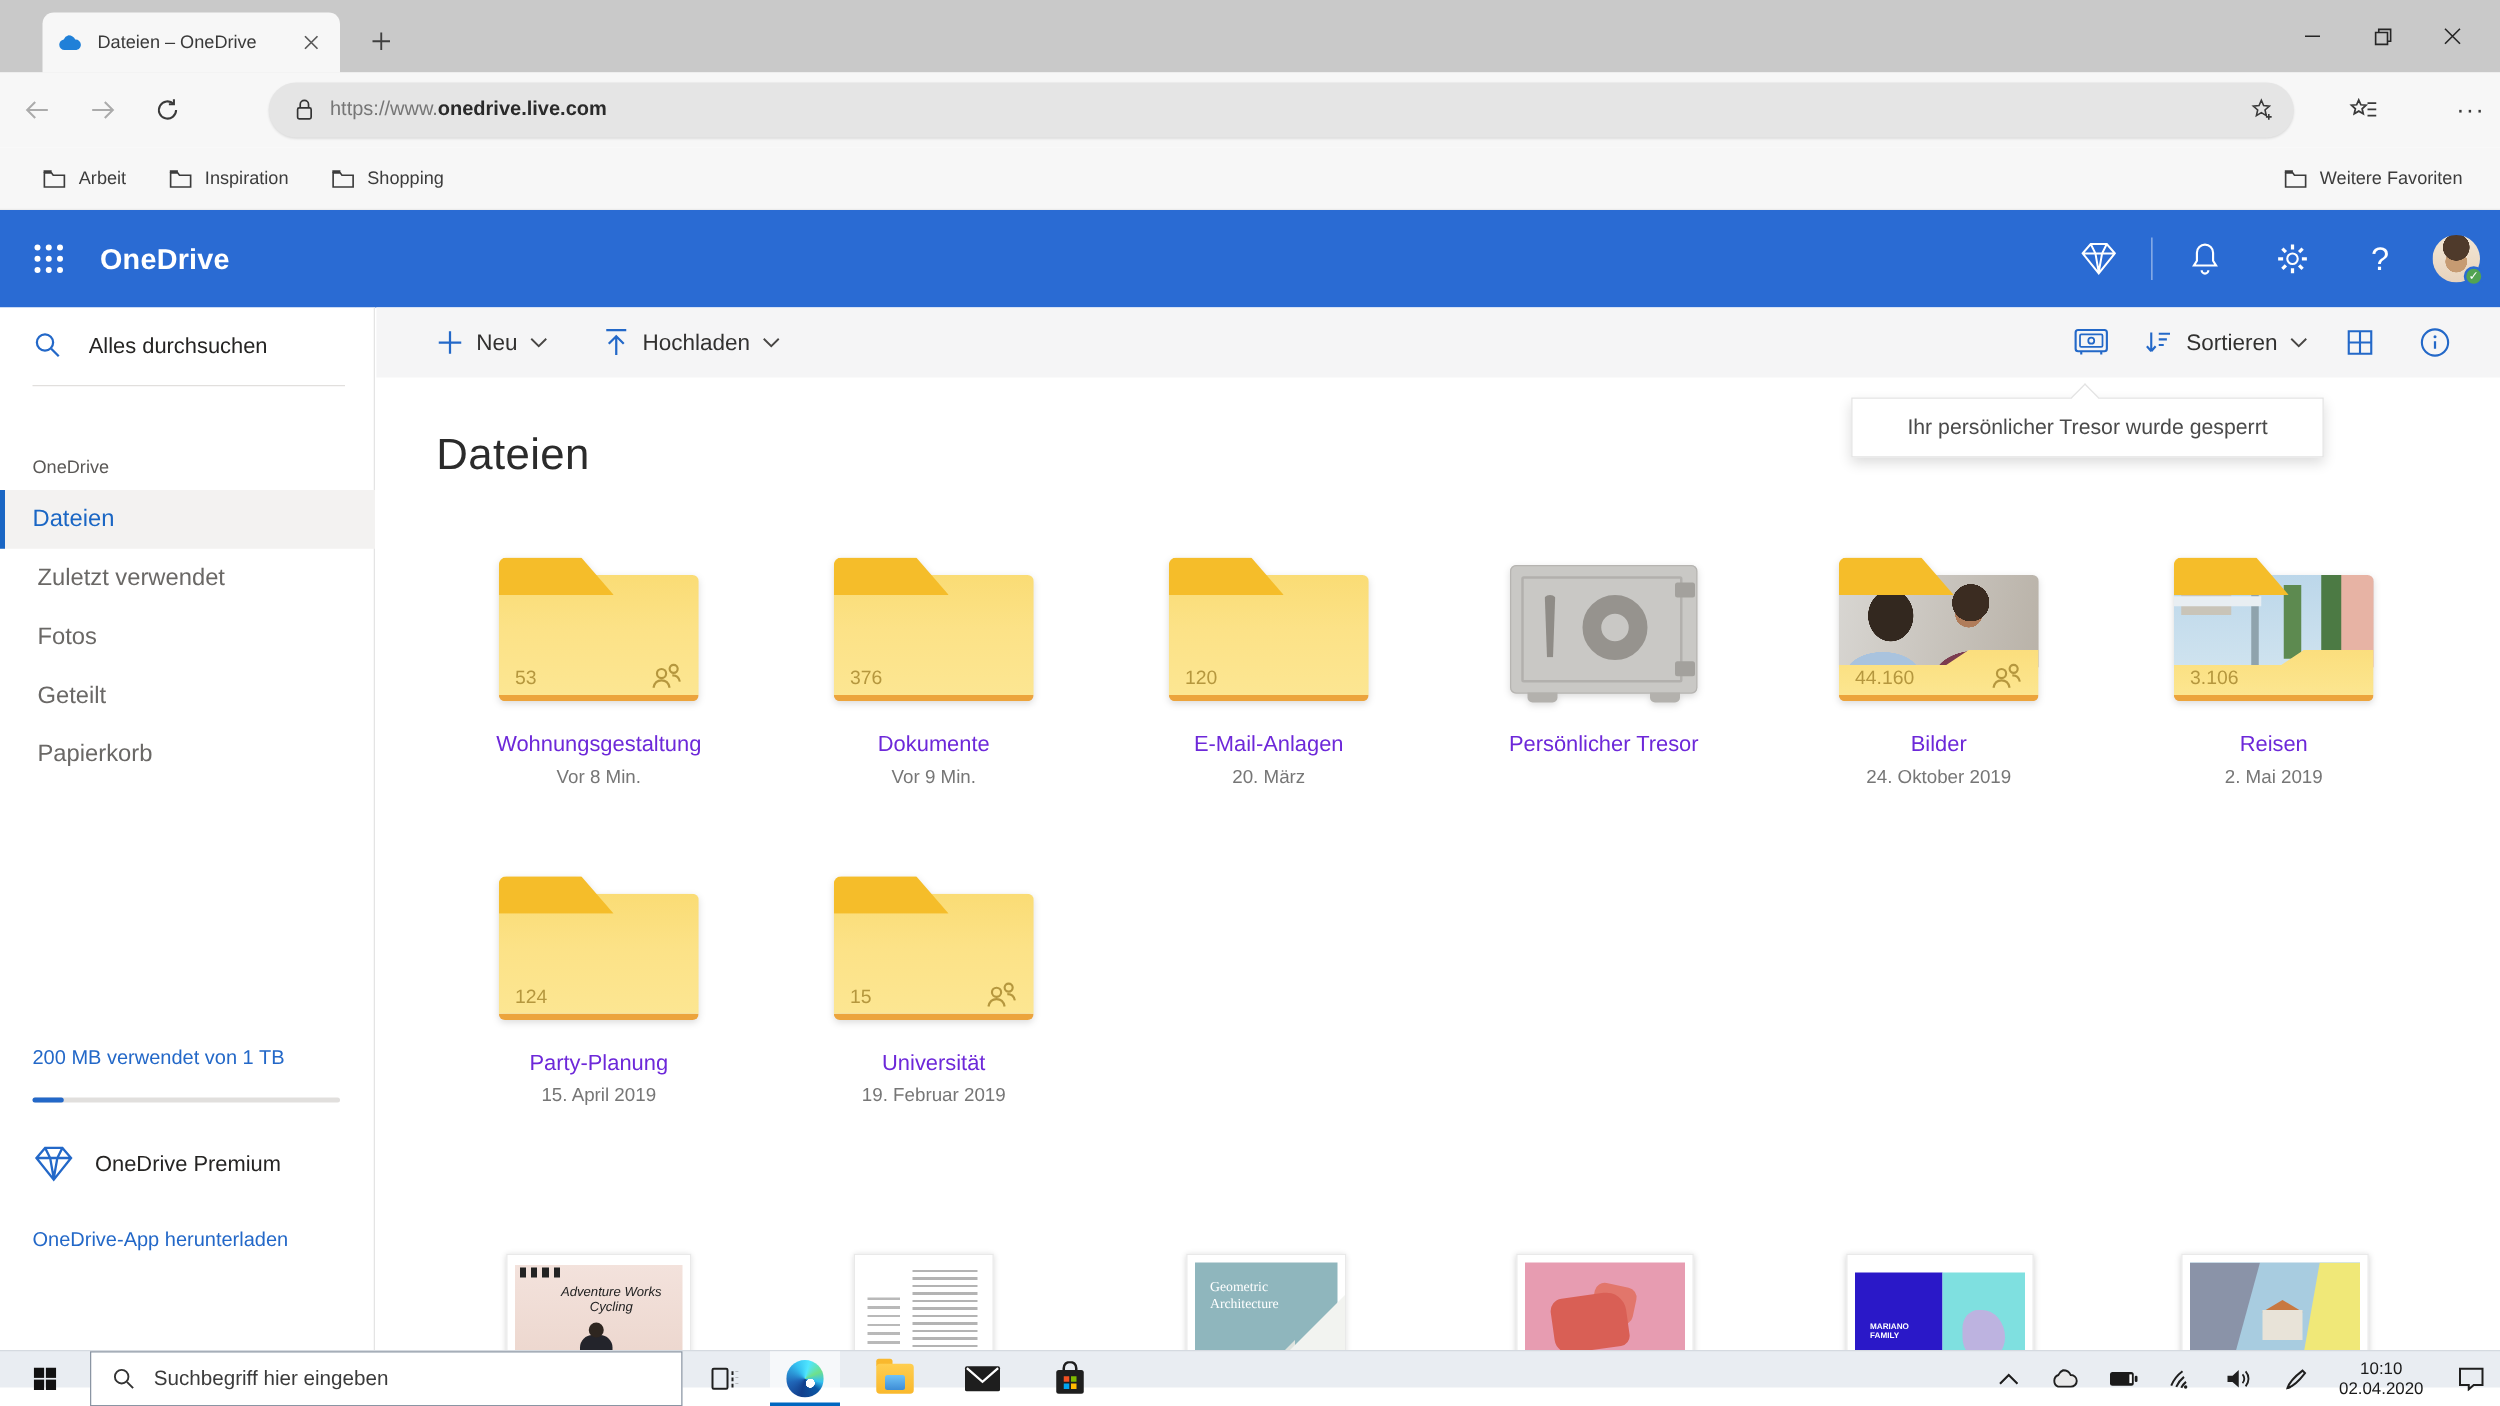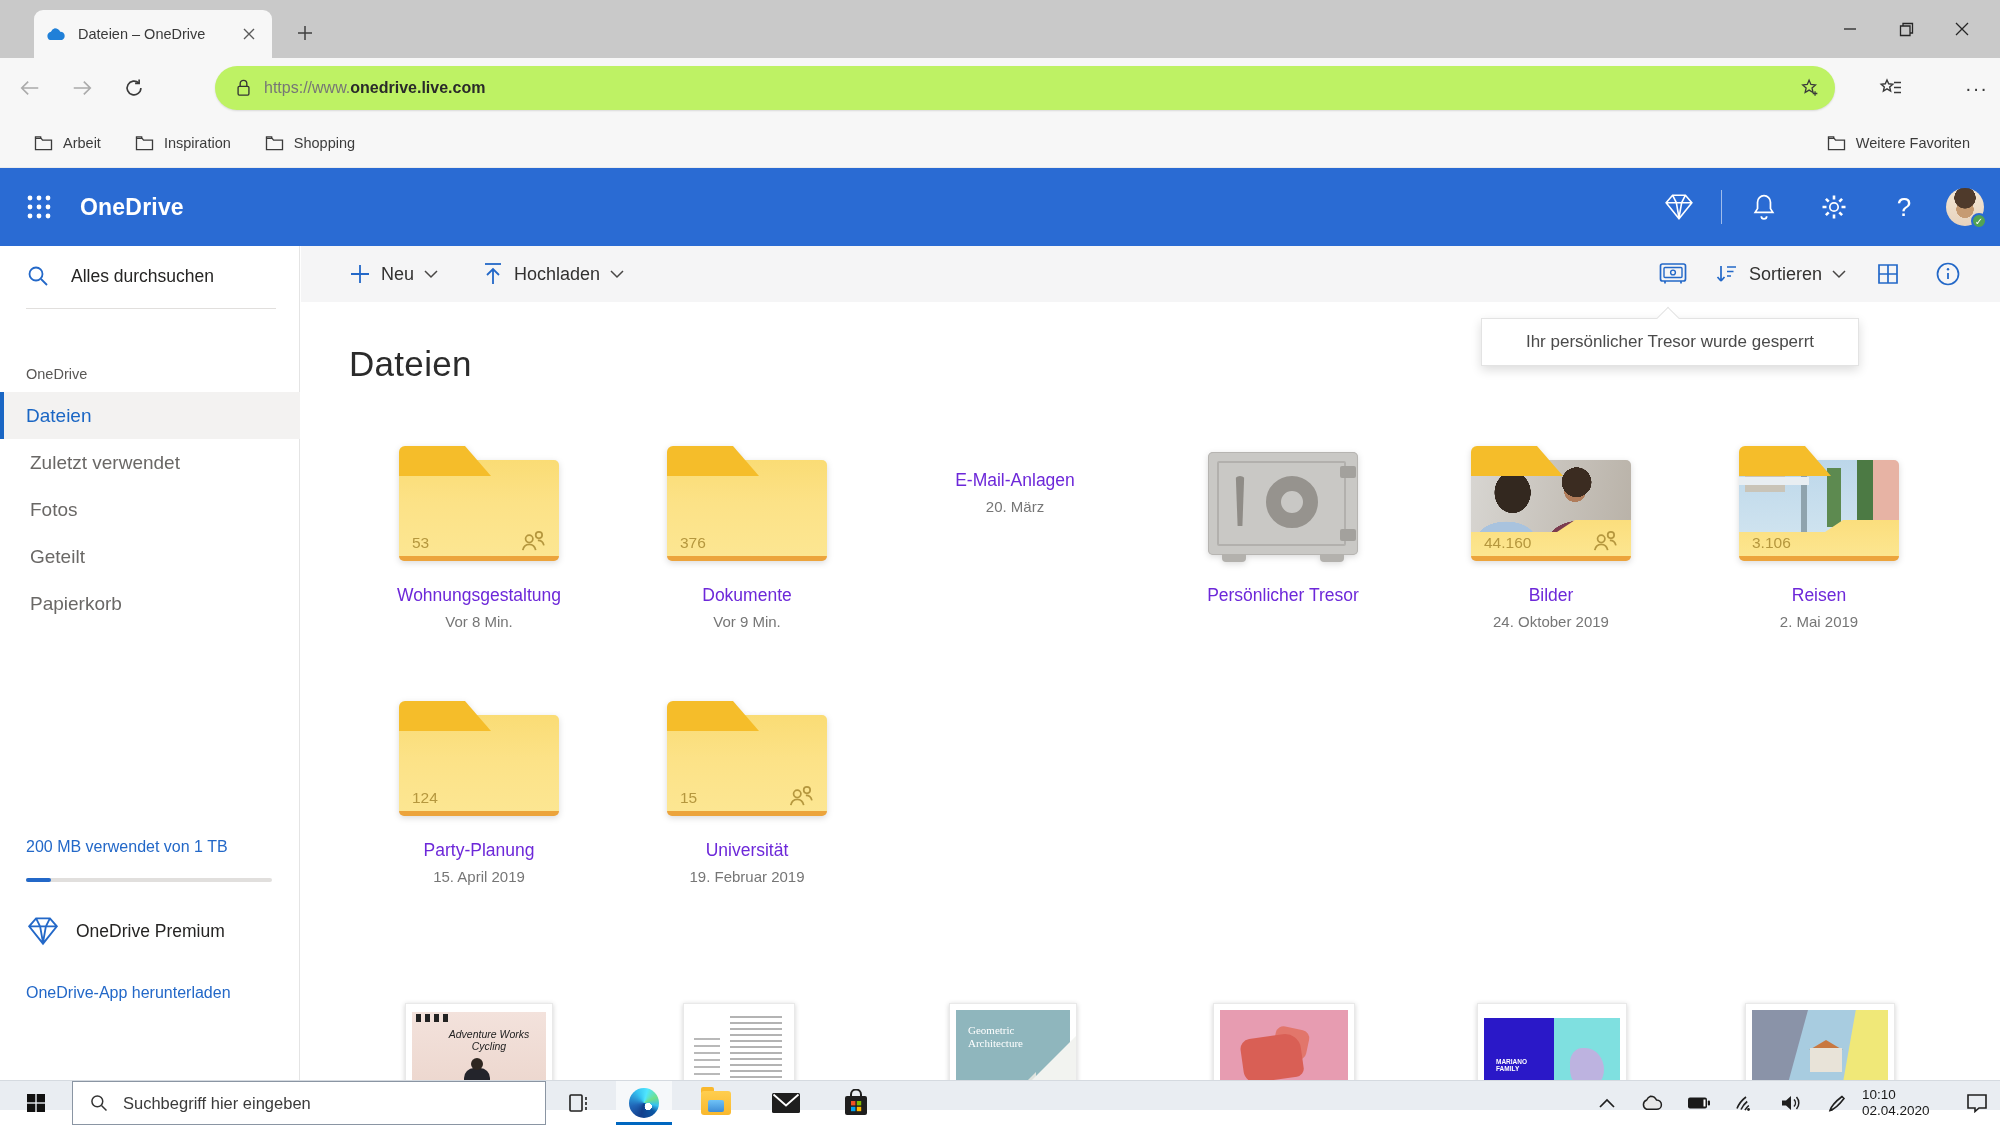--- a/index.html
+++ b/index.html
@@ -14,21 +14,21 @@
          border-radius:9px 9px 0 0; display:flex; align-items:center; padding:0 12px; gap:10px; }
   .tab-title { font-size:14.5px; color:#3A3A3A; flex:1; white-space:nowrap; overflow:hidden; }
   .tab-close { color:#5A5A5A; font-size:15px; width:22px; height:22px; display:flex; align-items:center; justify-content:center; border-radius:4px; }
   .newtab { position:absolute; left:288px; top:16px; width:34px; height:34px; display:flex; align-items:center; justify-content:center; color:#3F3F3F; }
   .wincontrols { position:absolute; right:10px; top:0; height:58px; display:flex; align-items:center; }
   .wc { width:56px; height:58px; display:flex; align-items:center; justify-content:center; color:#262626; }
 
   
   .btoolbar { position:absolute; left:0; top:58px; width:2000px; height:60px; background:#F7F7F7; display:flex; align-items:center; }
   .navbtn { width:44px; height:44px; display:flex; align-items:center; justify-content:center; margin-left:8px; }
-  .addressbar { position:absolute; left:215px; top:8px; width:1620px; height:44px; background:#bef264; border-radius:22px;
+  .addressbar { position:absolute; left:215px; top:8px; width:1620px; height:44px; background:#e5e5e5; border-radius:22px;
                 box-shadow:0 1px 2px rgba(0,0,0,.12); display:flex; align-items:center; padding:0 14px 0 20px; gap:12px; }
   .url { font-size:16px; color:#767676; }
   .url b { color:#2A2A2A; font-weight:700; }
   .ab-spacer { flex:1; }
   .tb-right { position:absolute; right:12px; top:8px; height:44px; display:flex; align-items:center; gap:14px; }
   .avatar { width:34px; height:34px; border-radius:50%; position:relative; overflow:hidden;
             background:
               radial-gradient(circle at 50% 26%, #4f3a2b 0 31%, rgba(0,0,0,0) 32%),
               radial-gradient(circle at 50% 52%, #c republika 0, transparent 0),
               radial-gradient(circle at 50% 56%, #c69b72 0 30%, rgba(0,0,0,0) 31%),
@@ -182,21 +182,21 @@
   .tb-app.active { background:rgba(255,255,255,.6); box-shadow:inset 0 -3px 0 #0067C0; }
   .edge-logo { width:30px; height:30px; border-radius:50%;
      background: radial-gradient(circle at 64% 62%, #ffffff 0 13%, rgba(255,255,255,0) 14%),
                  conic-gradient(from 130deg, #0b57a4, #123f8c 18%, #2066b8 35%, #35c1f1 55%, #50e6ff 68%, #6fe08a 82%, #35c1f1 92%, #0b57a4); }
   .explorer-ico { position:relative; width:30px; height:24px; }
   .explorer-ico .back { position:absolute; inset:0; background:linear-gradient(#FFCE4F,#F9B82D); border-radius:3px; }
   .explorer-ico .tabf { position:absolute; left:0; top:-4px; width:13px; height:6px; background:#F9B82D; border-radius:2px 2px 0 0; }
   .explorer-ico .front { position:absolute; left:7px; top:9px; width:16px; height:12px; background:linear-gradient(#6FC3F7,#3E8DD6); border-radius:2px; }
   .tray { position:absolute; right:0; top:0; height:44px; display:flex; align-items:center; }
   .tray-ic { width:46px; height:44px; display:flex; align-items:center; justify-content:center; color:#1F1F1F; }
-  .clock { width:86px; text-align:left; font-size:13.5px; color:#1A1A1A; line-height:16px; margin:0 6px 0 2px; }
+  .clock { width:86px; text-align:center; font-size:13.5px; color:#1A1A1A; line-height:16px; margin:0 6px 0 2px; }
 </style>
 </head>
 <body>
 
 <div class="screen">
 
   <div class="titlebar">
     <div class="tab">
       <span>
         <svg width="22" height="15" viewBox="0 0 24 16">
@@ -475,20 +475,25 @@
         <div class="f-ico">
           <div class="f-tab"></div>
             <div class="f-body"></div>
           <span class="f-count">376</span>
         </div>
         <div class="f-name">Dokumente</div>
         <div class="f-date">Vor 9 Min.</div>
       </div>
 
       <div class="tile">
+        <div class="f-ico">
+          <div class="f-tab"></div>
+            <div class="f-body"></div>
+          <span class="f-count">120</span>
+        </div>
         <div class="f-name">E-Mail-Anlagen</div>
         <div class="f-date">20. März</div>
       </div>
 
       <div class="tile">
         <div class="safe">
           <div class="safe-inner"></div>
           <div class="safe-dial"></div>
           <div class="safe-handle"></div>
           <div class="safe-hinge" style="top:14px;"></div>

